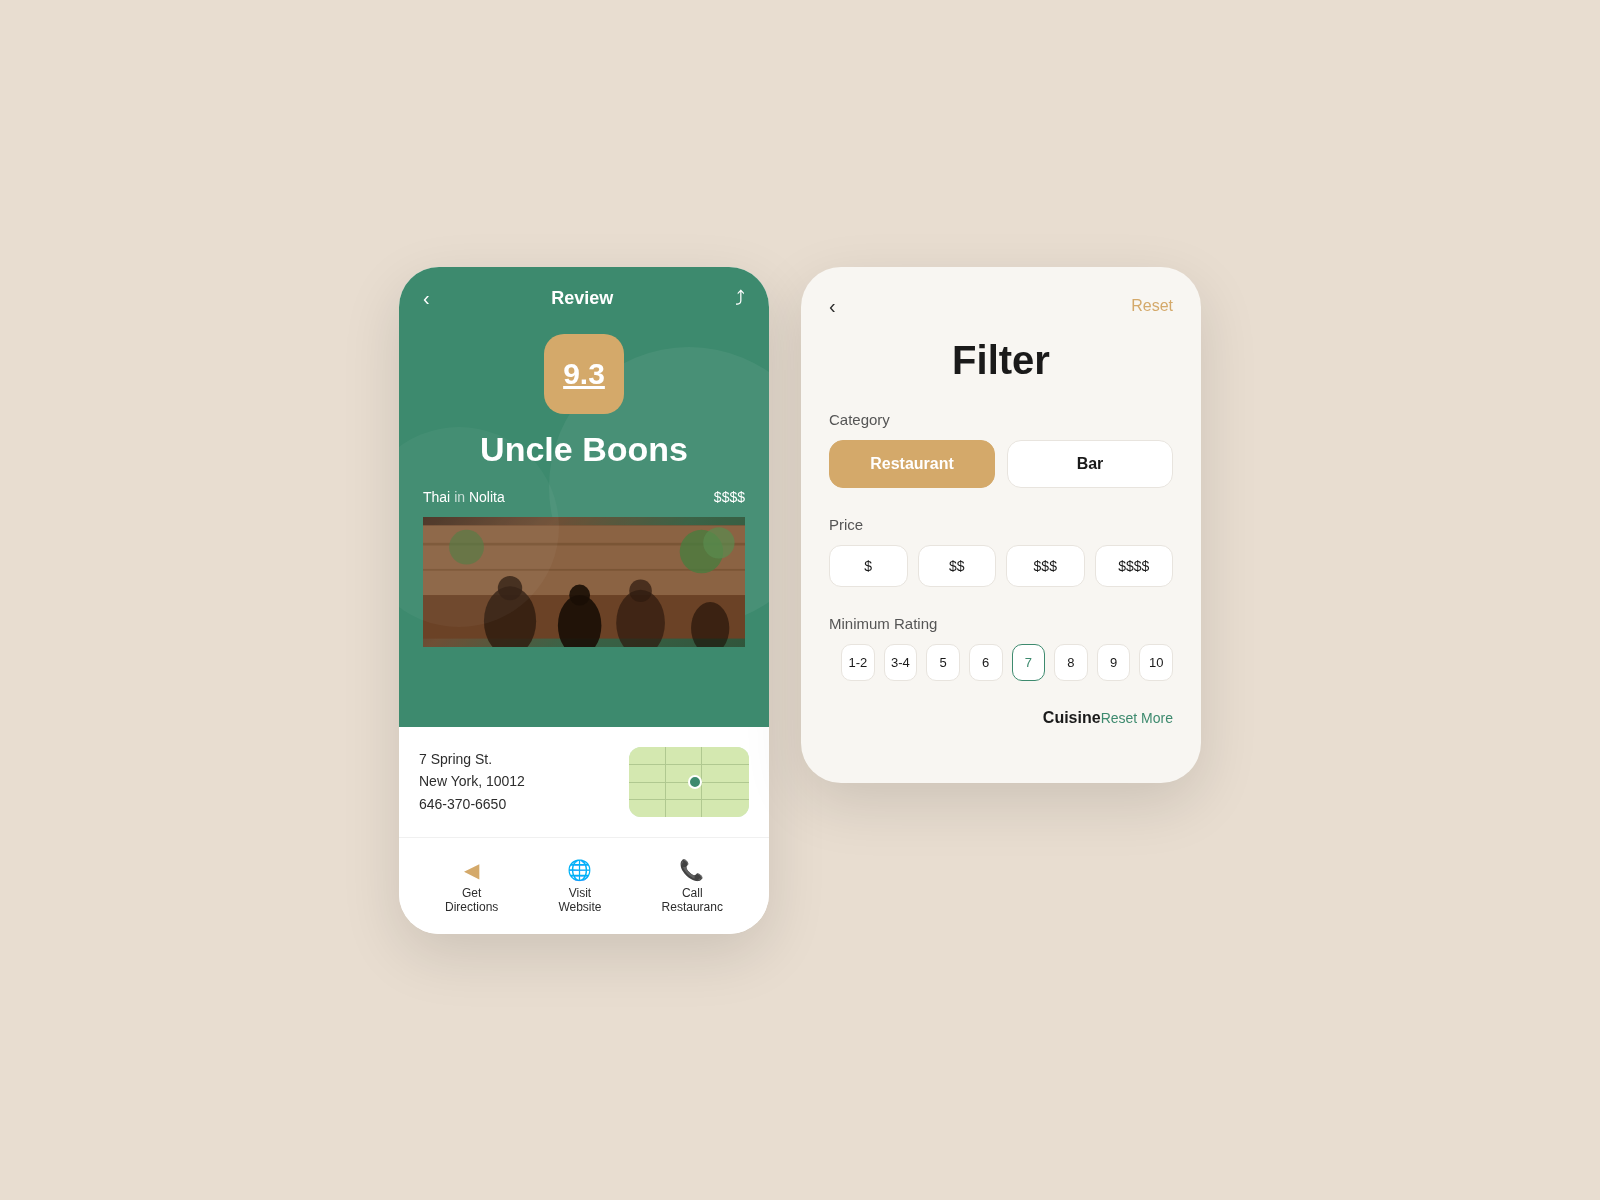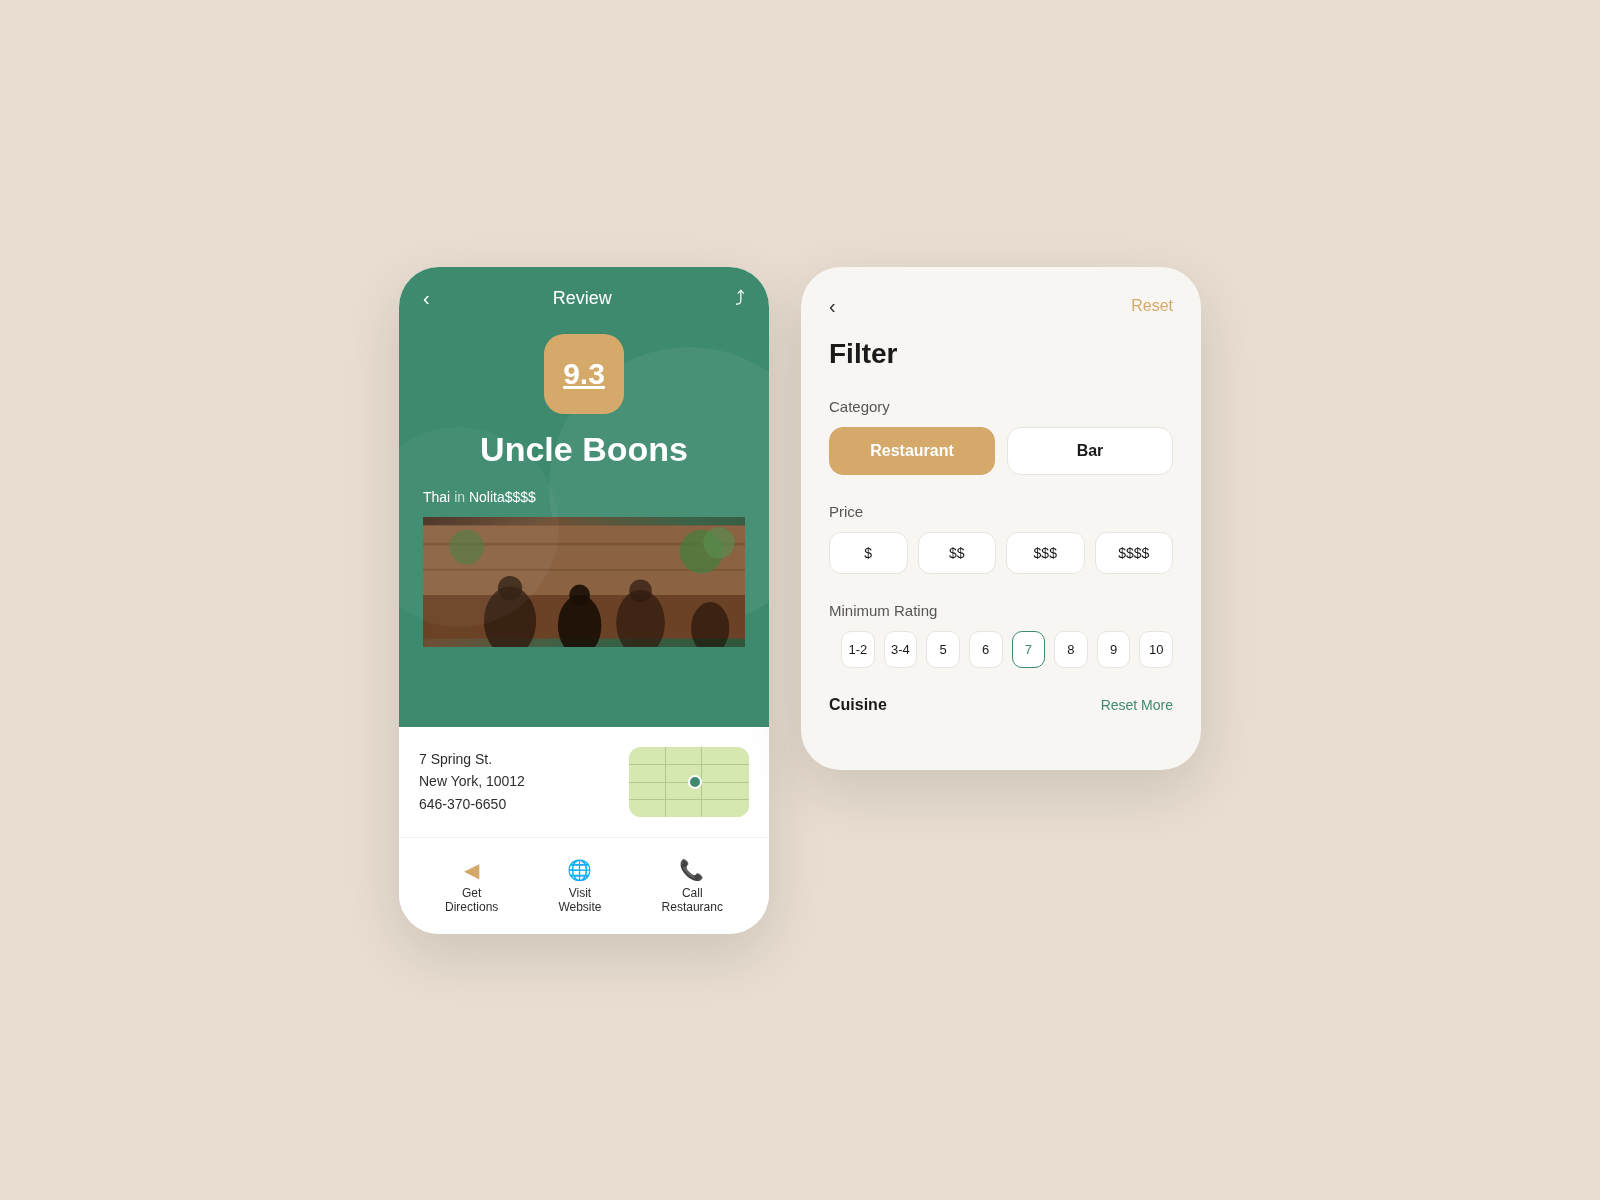--- a/index.html
+++ b/index.html
@@ -73,21 +73,21 @@
 
     .nav-icon {
       color: white;
       font-size: 20px;
       cursor: pointer;
     }
 
     .nav-title {
       color: white;
       font-size: 18px;
-      font-weight: 400;
+      font-weight: 700;
     }
 
     .rating-badge {
       width: 80px;
       height: 80px;
       background: #d4a96a;
       border-radius: 20px;
       display: flex;
       align-items: center;
       justify-content: center;
@@ -108,21 +108,21 @@
       font-size: 34px;
       font-weight: 700;
       text-align: center;
       margin-bottom: 20px;
       position: relative;
       z-index: 2;
     }
 
     .restaurant-meta {
       display: flex;
-      justify-content: flex-start;
+      justify-content: space-between;
       align-items: center;
       margin-bottom: 12px;
       position: relative;
       z-index: 2;
     }
 
     .cuisine-location {
       color: white;
       font-size: 14px;
     }
@@ -267,23 +267,24 @@
     }
 
     .filter-reset {
       color: #d4a96a;
       font-size: 16px;
       cursor: pointer;
       font-weight: 500;
     }
 
     .filter-title {
-      font-size: 28px;
+      font-size: 40px;
       font-weight: 700;
       color: #1a1a1a;
+      text-align: center;
       margin-bottom: 28px;
     }
 
     .section-label {
       font-size: 15px;
       color: #555;
       margin-bottom: 12px;
       font-weight: 400;
     }
 
@@ -360,21 +361,21 @@
     }
 
     .rating-btn.active-range {
       border-color: #3d8a6e;
       color: #3d8a6e;
     }
 
     
     .cuisine-header {
       display: flex;
-      justify-content: space-between;
+      justify-content: flex-end;
       align-items: center;
       margin-bottom: 16px;
     }
 
     .cuisine-label {
       font-size: 16px;
       font-weight: 700;
       color: #1a1a1a;
     }
 

